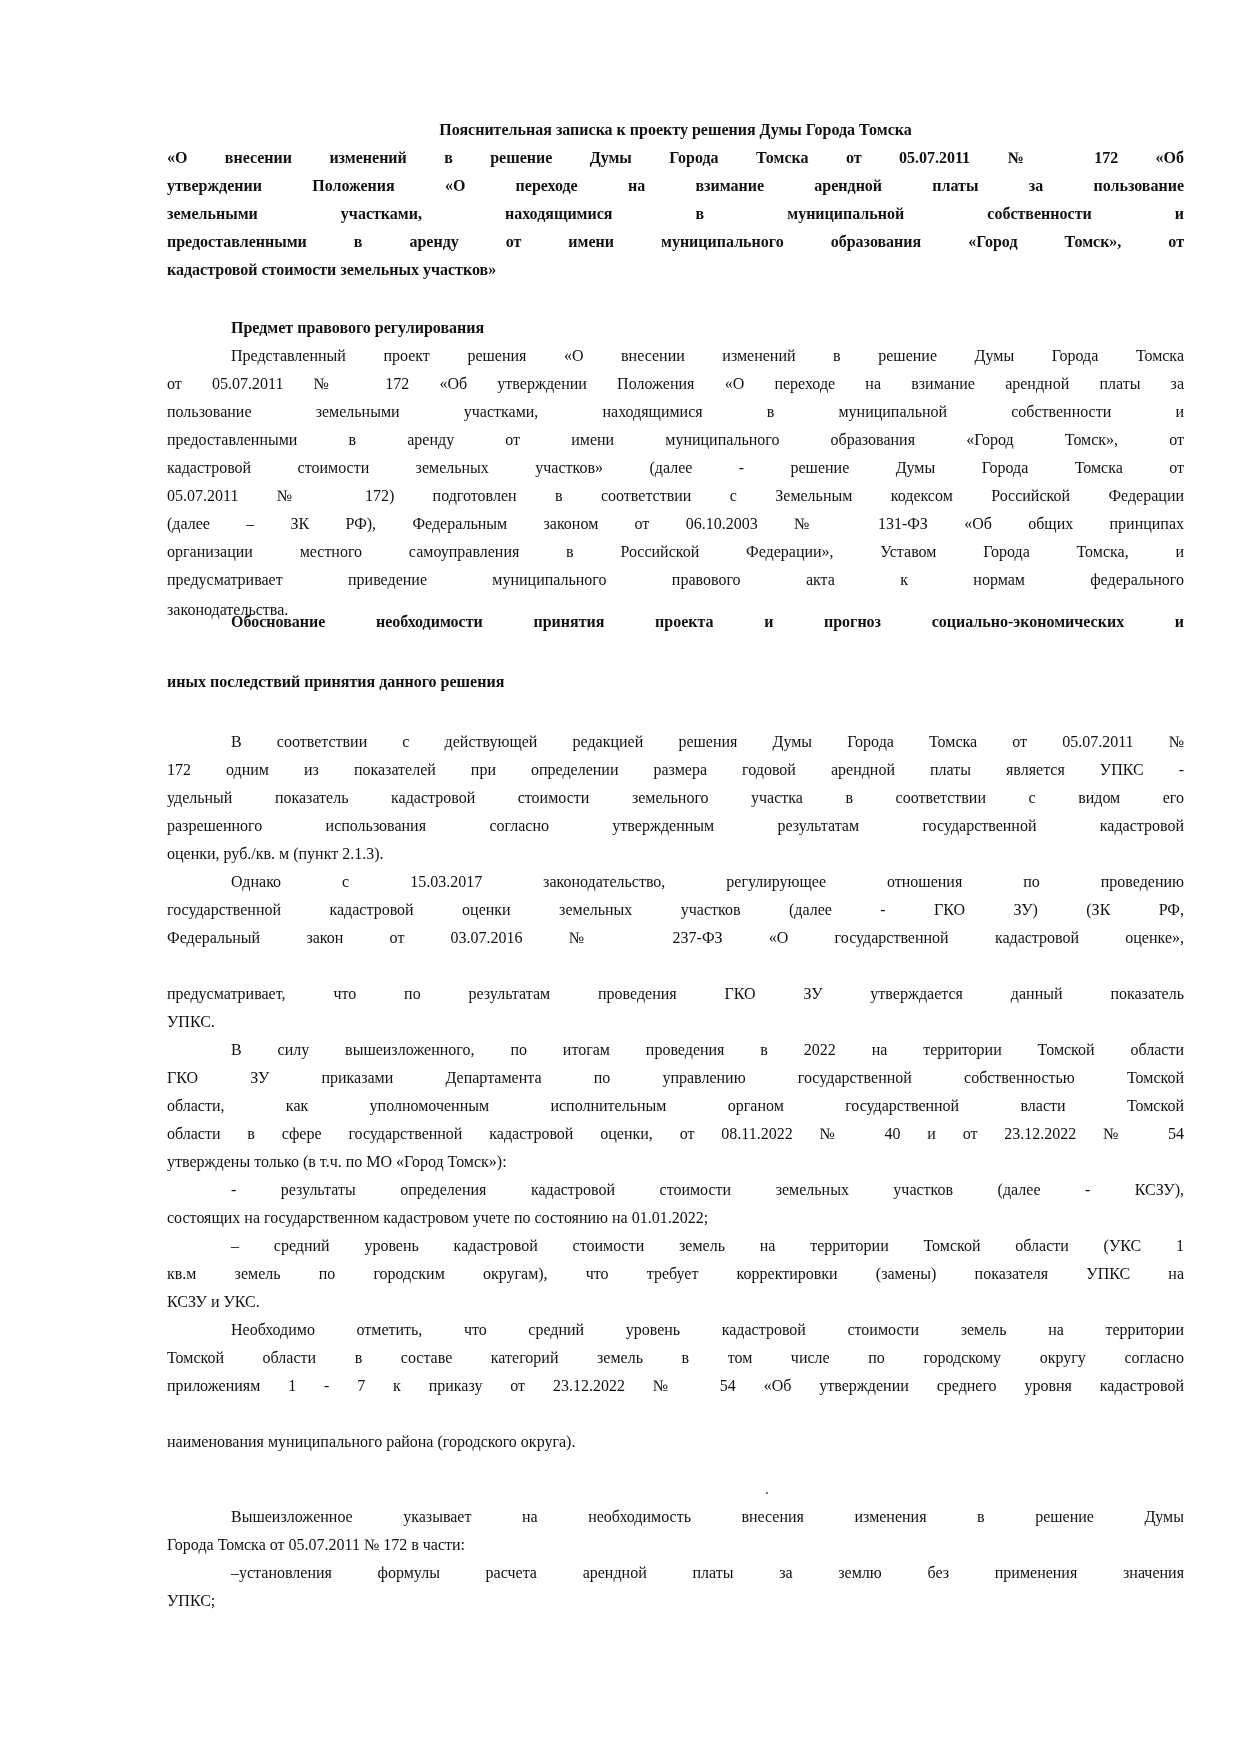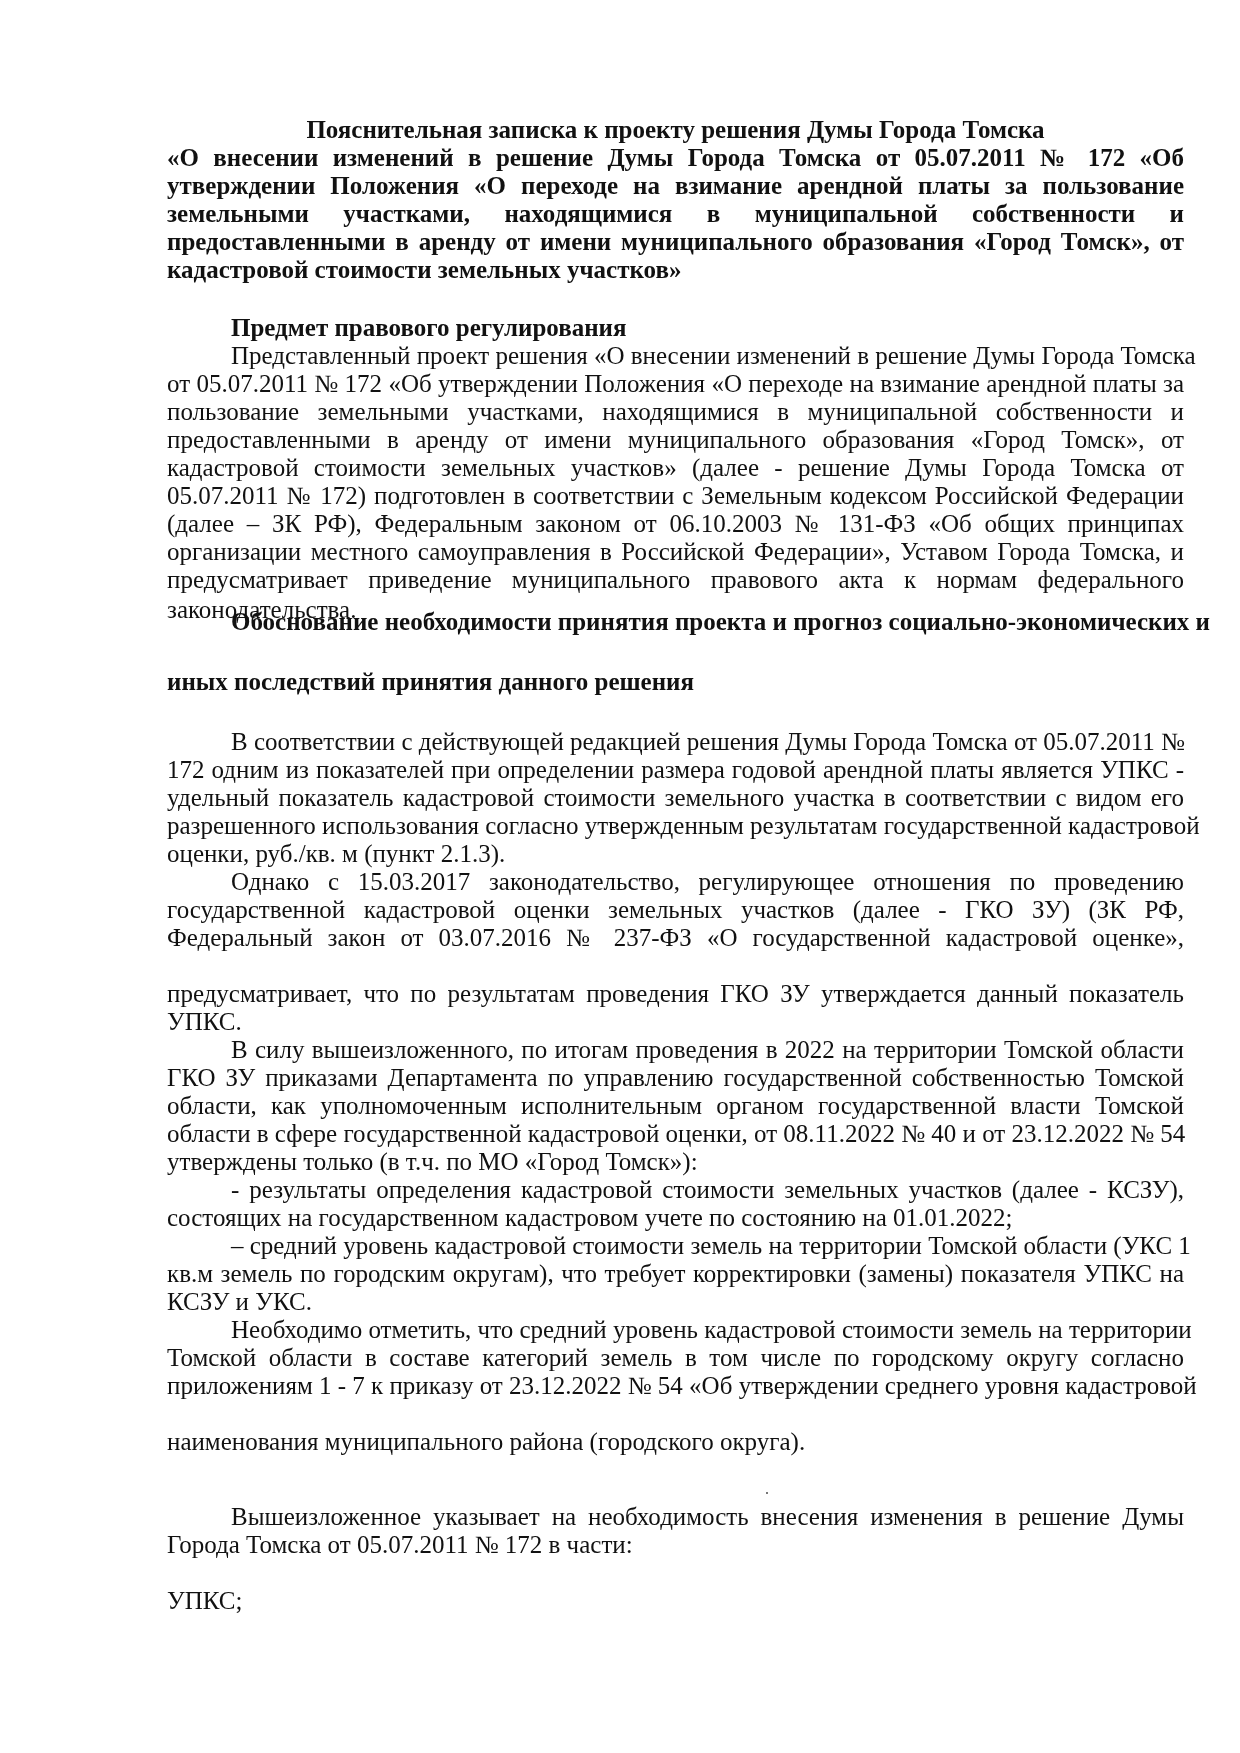--- a/index.html
+++ b/index.html
@@ -1,19 +1,19 @@
 <!DOCTYPE html>
 <html><head>
 <meta charset="utf-8">
 <style>
   html, body { margin:0; padding:0; background:#ffffff; }
   body { width:1240px; height:1753px; position:relative; overflow:hidden;
          font-family:"Liberation Serif", serif; color:#111; }
   .page { position:absolute; left:0; top:0; width:1240px; height:1753px; background:#fff; }
-  .ln { position:absolute; left:167px; width:1017px; font-size:25px; line-height:28px;
+  .ln { position:absolute; left:167px; width:1017px; font-size:16px; line-height:28px;
         white-space:nowrap; text-align:justify; text-align-last:justify; }
   .ln.last { text-align-last:left; }
   .ln.ind { left:231px; width:953px; }
   .b { font-weight:bold; }
   .center { text-align:center; text-align-last:center; }
   .dot { position:absolute; left:766px; top:1492px; width:2px; height:2px; background:#777; }
 </style>
 </head>
 <body>
 
@@ -69,15 +69,16 @@
   <div class="ln ind" style="top: 1316px; white-space: nowrap; display: block;"><span>Необходимо отметить, что средний уровень кадастровой стоимости земель на территории</span></div>
   <div class="ln" style="top: 1344px; white-space: nowrap; display: block;"><span>Томской области в составе категорий земель в том числе по городскому округу согласно</span></div>
   <div class="ln" style="top: 1372px; white-space: nowrap; display: block;"><span>приложениям 1 - 7 к приказу от 23.12.2022 № 54 «Об утверждении среднего уровня кадастровой</span></div>
   <div class="ln last" style="top:1428px;"><span>наименования муниципального района (городского округа).</span></div>
 
   <div class="dot"></div>
 
   <div class="ln ind" style="top: 1503px; white-space: nowrap; display: block;"><span>Вышеизложенное указывает на необходимость внесения изменения в решение Думы</span></div>
   <div class="ln last" style="top:1531px;"><span>Города Томска от 05.07.2011 № 172 в части:</span></div>
 
+  <div class="ln ind" style="top: 1559px; white-space: nowrap; display: block;"><span>–установления формулы расчета арендной платы за землю без применения значения</span></div>
   <div class="ln last" style="top:1587px;"><span>УПКС;</span></div>
 
 </div>
 
 </body></html>

